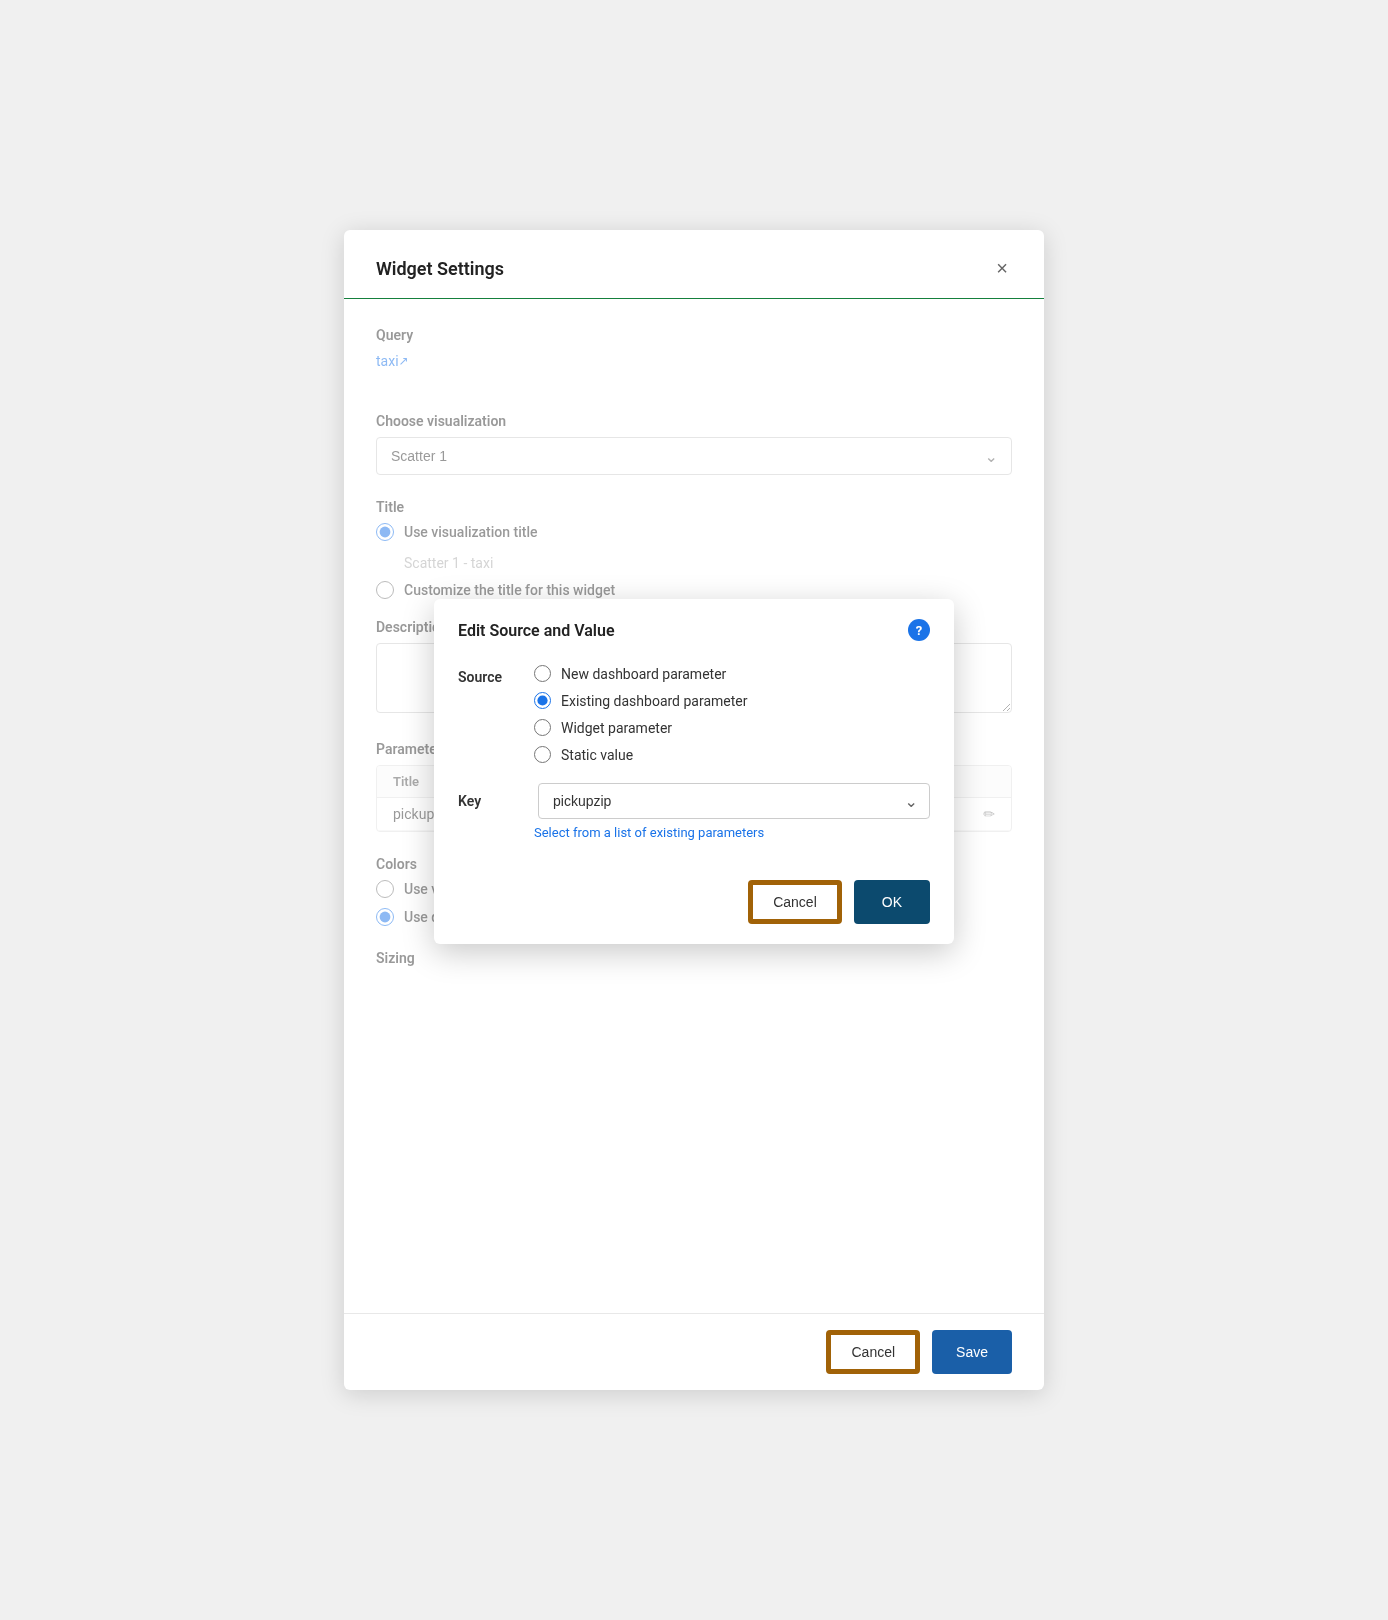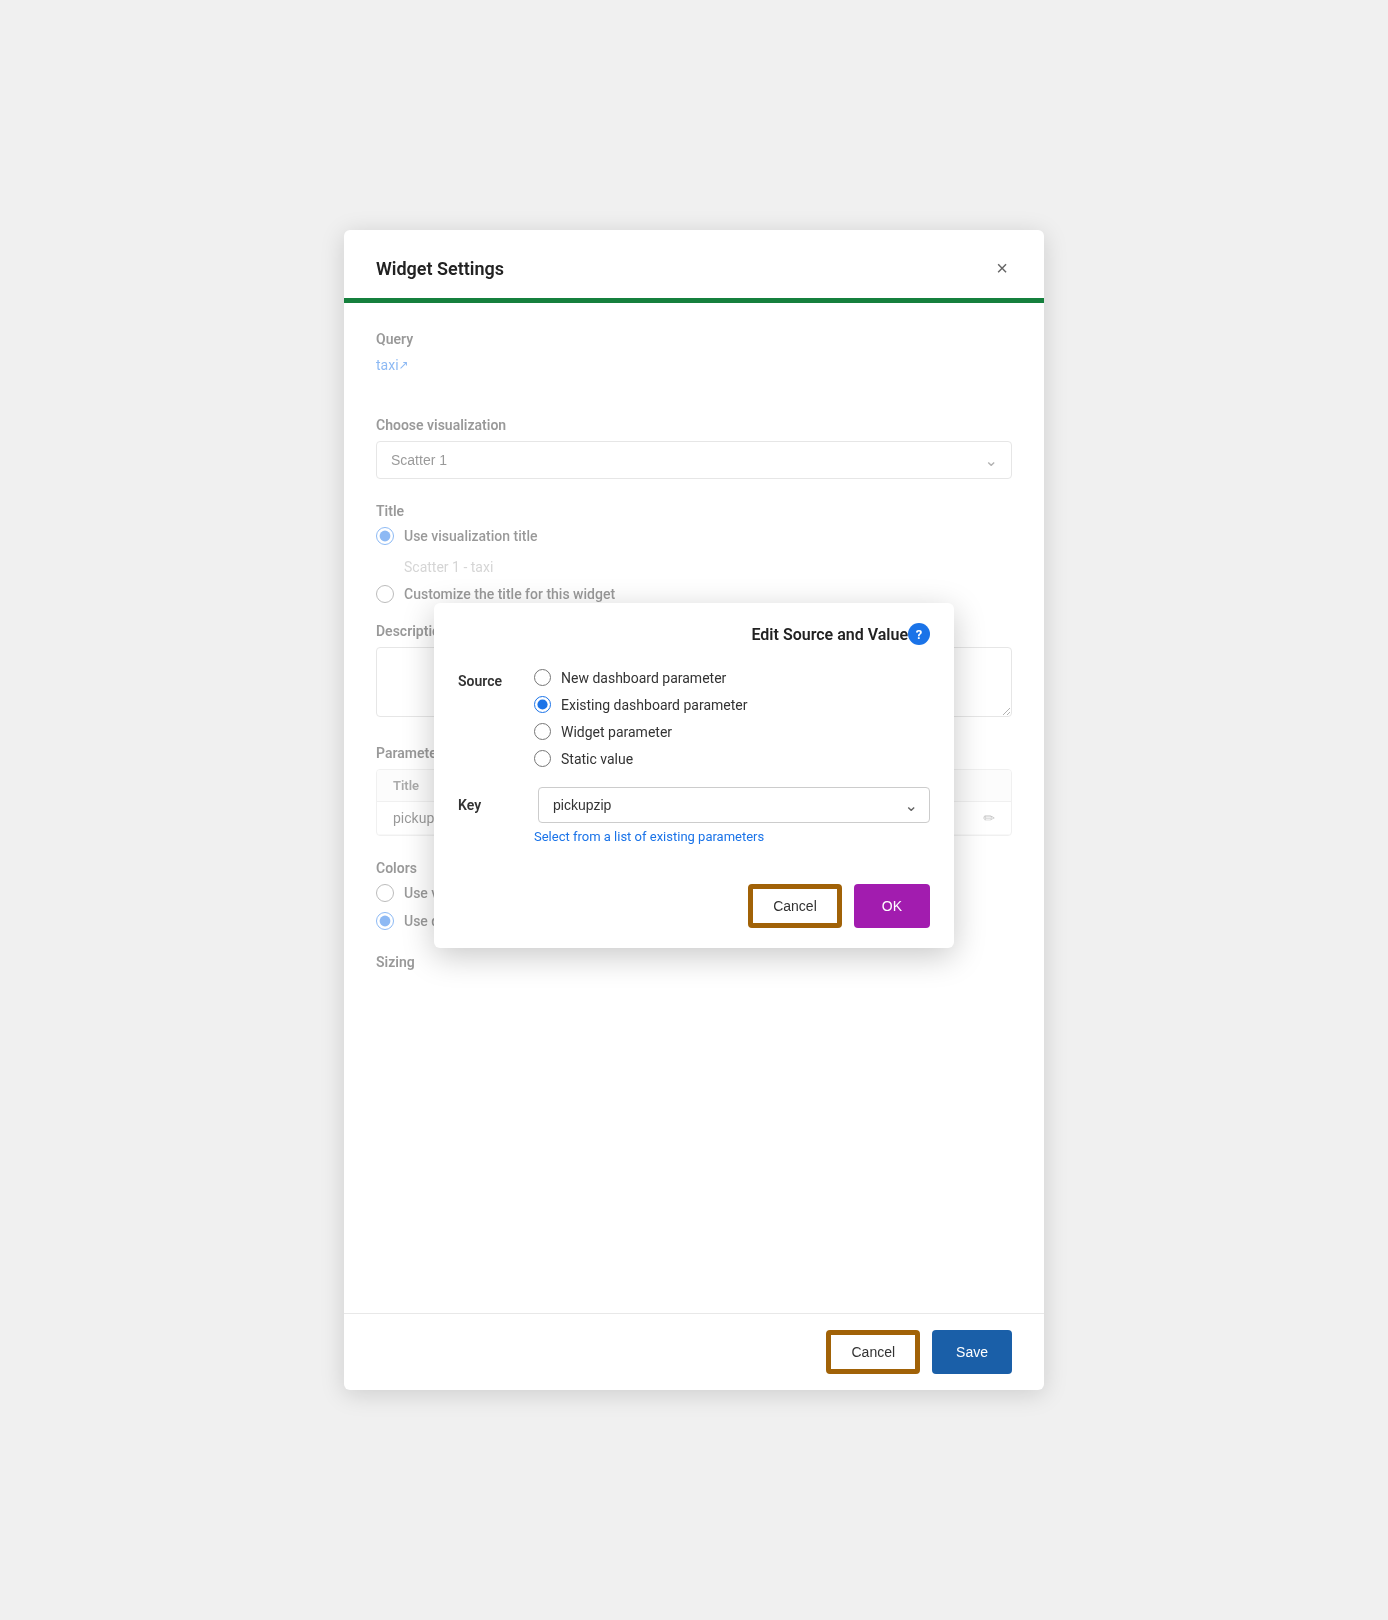--- a/index.html
+++ b/index.html
@@ -20,21 +20,21 @@
       position: relative;
       padding: 0;
       display: flex;
       flex-direction: column;
     }
     .main-header {
       display: flex;
       align-items: center;
       justify-content: space-between;
       padding: 24px 32px 16px 32px;
-      border-bottom: 5px solid #15803d;
+      border-bottom: 1px solid #15803d;
     }
     .main-title {
       font-size: 18px;
       font-weight: 600;
       color: #222;
     }
     .close-btn {
       background: none;
       border: none;
       cursor: pointer;
@@ -233,21 +233,21 @@
       width: 520px;
       background: #fff;
       border-radius: 6px;
       box-shadow: 0 8px 32px rgba(0,0,0,0.22);
       z-index: 20;
       padding: 0;
     }
     .edit-dialog-header {
       display: flex;
       align-items: center;
-      justify-content: flex-end;
+      justify-content: space-between;
       padding: 20px 24px 16px 24px;
     }
     .edit-dialog-title {
       font-size: 16px;
       font-weight: 600;
       color: #222;
     }
     .help-icon {
       width: 22px;
       height: 22px;
@@ -337,21 +337,21 @@
       margin-left: 76px;
       margin-bottom: 20px;
     }
     .edit-dialog-footer {
       display: flex;
       justify-content: flex-end;
       gap: 12px;
       padding: 0 24px 20px 24px;
     }
     .btn-ok {
-      background: #a21caf;
+      background: #0c4a6e;
       border: none;
       border-radius: 4px;
       padding: 9px 28px;
       font-size: 14px;
       color: #fff;
       cursor: pointer;
       font-weight: 500;
     }
     .section-spacer {
       height: 20px;

